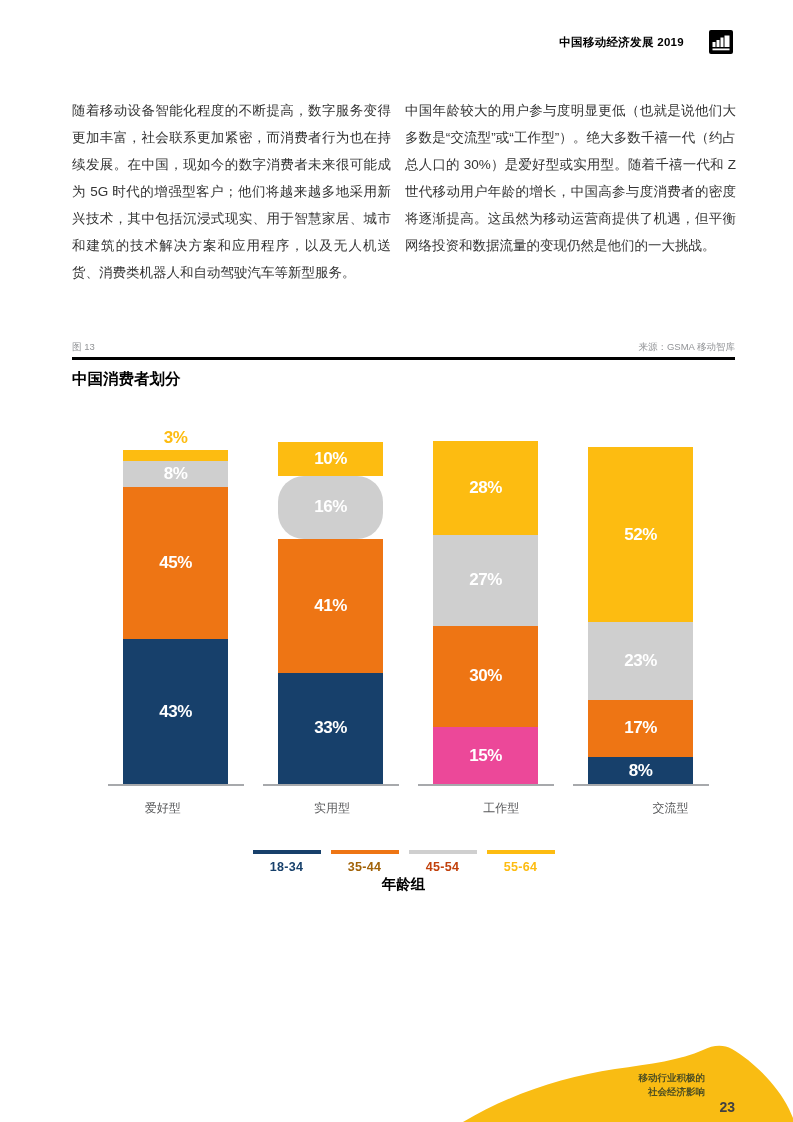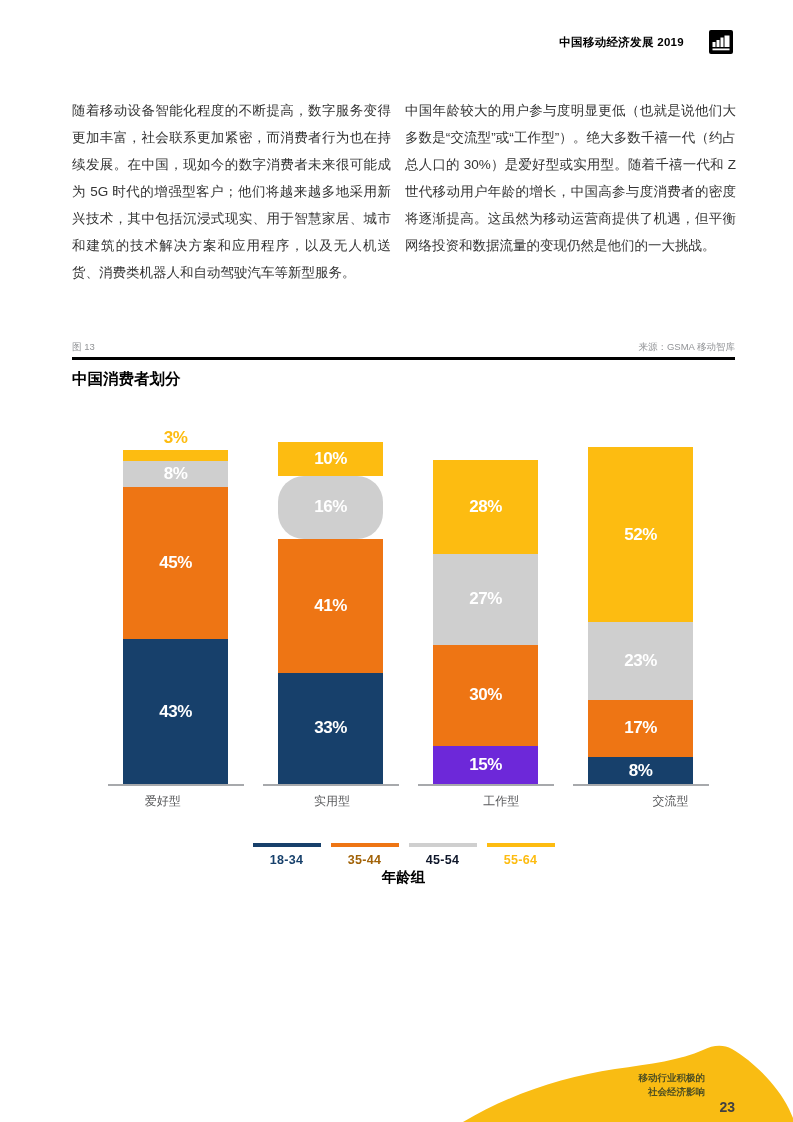--- a/index.html
+++ b/index.html
@@ -27,21 +27,21 @@
   .bars{display:flex;padding-left:26px;}
   .bar-slot{width:155px;height:362px;position:relative;display:flex;
             flex-direction:column;align-items:center;justify-content:flex-end;}
   .bar-slot::after{content:'';position:absolute;bottom:0;left:50%;transform:translateX(-50%);
             width:136px;height:2px;background:#a7a9ac;}
   .bar-col{width:105px;display:flex;flex-direction:column;align-items:stretch;margin-bottom:2px;}
   .seg{position:relative;display:flex;align-items:center;justify-content:center;}
   .seg-label{color:#ffffff;font-size:17px;font-weight:bold;letter-spacing:-.5px;}
   .seg-label-outside{font-size:17px;font-weight:bold;text-align:center;
             letter-spacing:-.5px;padding-bottom:2px;}
-  .cats{display:flex;padding-left:26px;margin-top:7px;gap:40px;}
+  .cats{display:flex;padding-left:26px;margin-top:14px;gap:40px;}
   .cat{width:155px;text-align:center;font-size:12px;color:#58595b;}
   .legend{display:flex;justify-content:center;gap:10px;margin-top:33px;}
   .legend-item{width:68px;text-align:center;}
   .legend-line{height:4px;width:100%;margin-bottom:6px;}
   .legend-label{font-size:12.5px;font-weight:bold;letter-spacing:.3px;}
   .xlabel{text-align:center;font-size:14.5px;font-weight:bold;color:#000;margin-top:1px;}
   
   .footer-blob{position:absolute;left:455px;top:1040px;width:338px;height:82px;}
   .footer-text{position:absolute;right:88px;top:1071px;text-align:right;
                font-size:9.5px;line-height:14px;color:#4d4e22;font-weight:bold;}
@@ -112,21 +112,21 @@
           <div class="bar-col">
             <div class="seg" style="height: 94.36px; background: rgb(253, 188, 17);">
               <span class="seg-label">28%</span>
             </div>
             <div class="seg" style="height: 90.99px; background: rgb(207, 207, 207);">
               <span class="seg-label">27%</span>
             </div>
             <div class="seg" style="height: 101.1px; background: rgb(238, 117, 20);">
               <span class="seg-label">30%</span>
             </div>
-            <div class="seg" style="height: 38px; background: #6d28d9;">
+            <div class="seg" style="height: 57px; background: #ec4899;">
               <span class="seg-label">15%</span>
             </div>
           </div>
         </div>
         <div class="bar-slot">
           <div class="bar-col">
             <div class="seg" style="height: 175.24px; background: rgb(253, 188, 17);">
               <span class="seg-label">52%</span>
             </div>
             <div class="seg" style="height: 77.51px; background: rgb(207, 207, 207);">
@@ -151,21 +151,21 @@
         <div class="legend-item">
           <div class="legend-line" style="background: rgb(23, 64, 107);"></div>
           <div class="legend-label" style="color: rgb(23, 64, 107);">18-34</div>
         </div>
         <div class="legend-item">
           <div class="legend-line" style="background: rgb(238, 117, 20);"></div>
           <div class="legend-label" style="color: #a16207;">35-44</div>
         </div>
         <div class="legend-item">
           <div class="legend-line" style="background: rgb(207, 207, 207);"></div>
-          <div class="legend-label" style="color: #0f172a;">45-54</div>
+          <div class="legend-label" style="color: #c2410c;">45-54</div>
         </div>
         <div class="legend-item">
           <div class="legend-line" style="background: rgb(253, 188, 17);"></div>
           <div class="legend-label" style="color: rgb(253, 188, 17);">55-64</div>
         </div>
       </div>
     <div class="xlabel">年龄组</div>
   </div>
 
   <svg class="footer-blob" viewBox="0 0 338 82" preserveAspectRatio="none">

